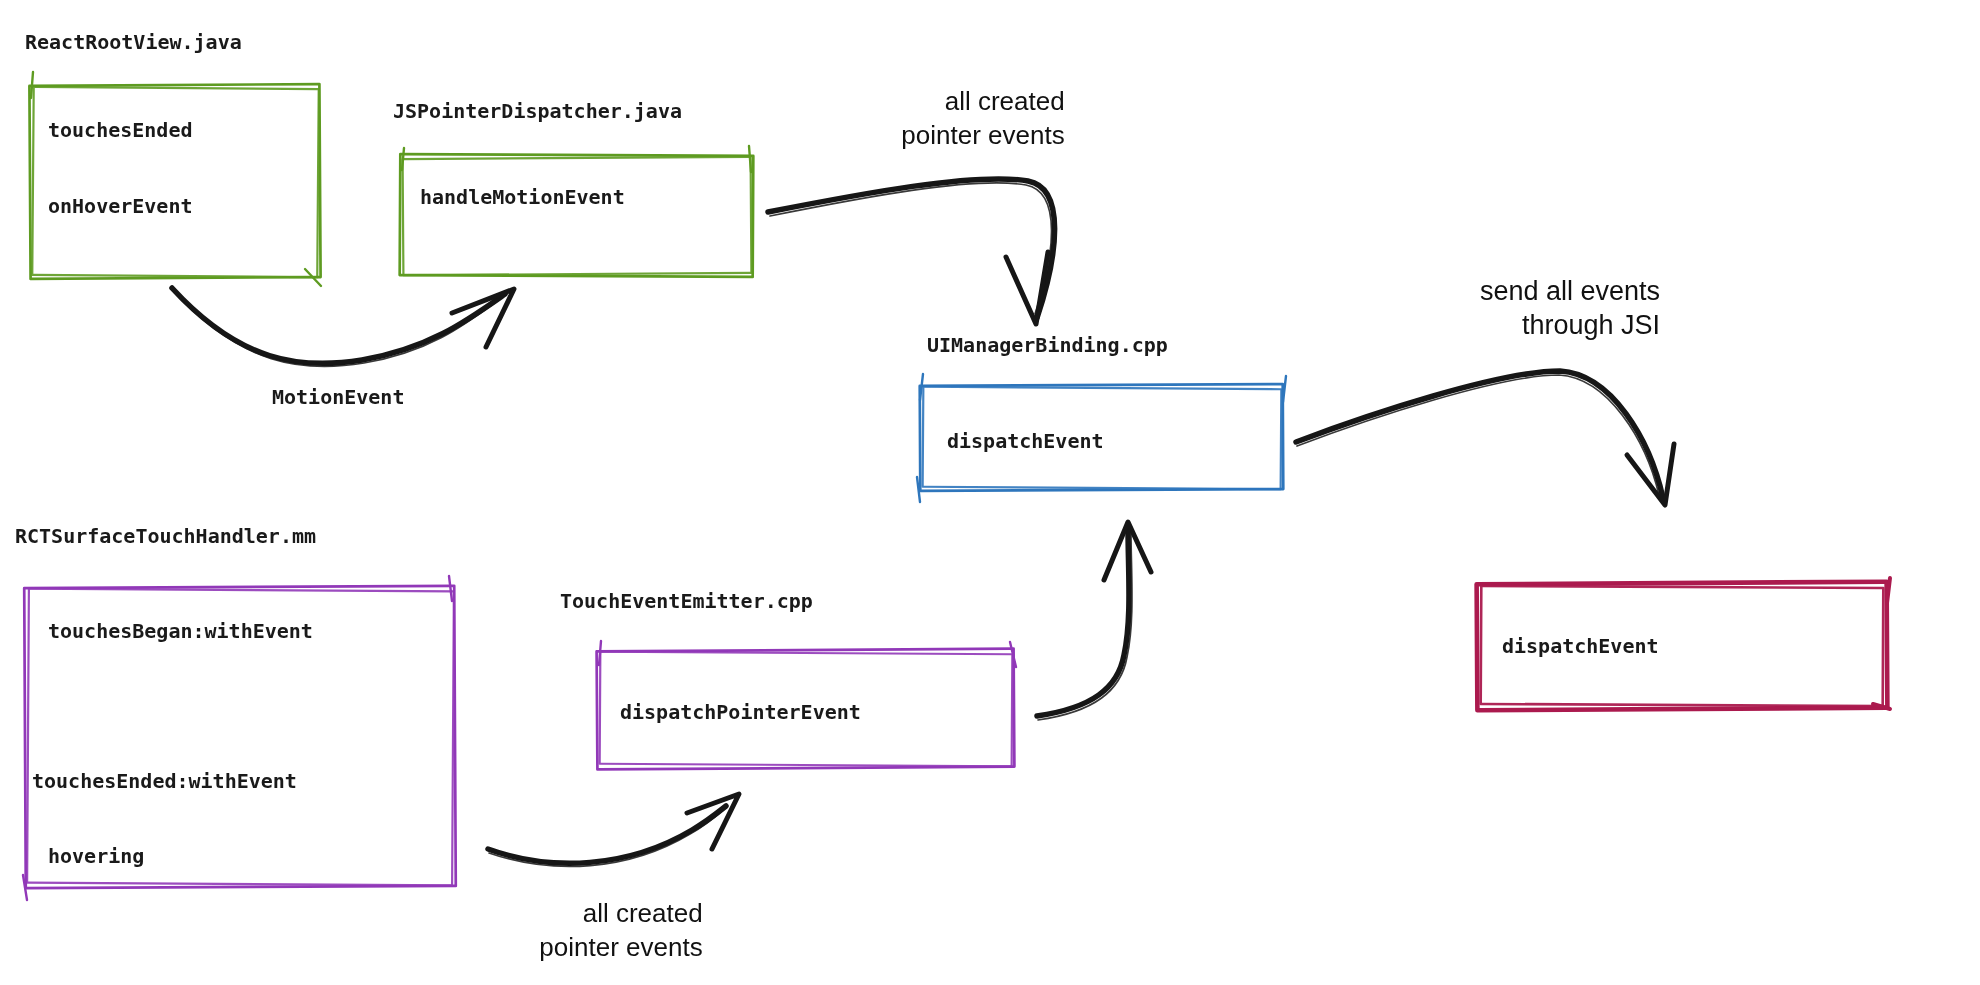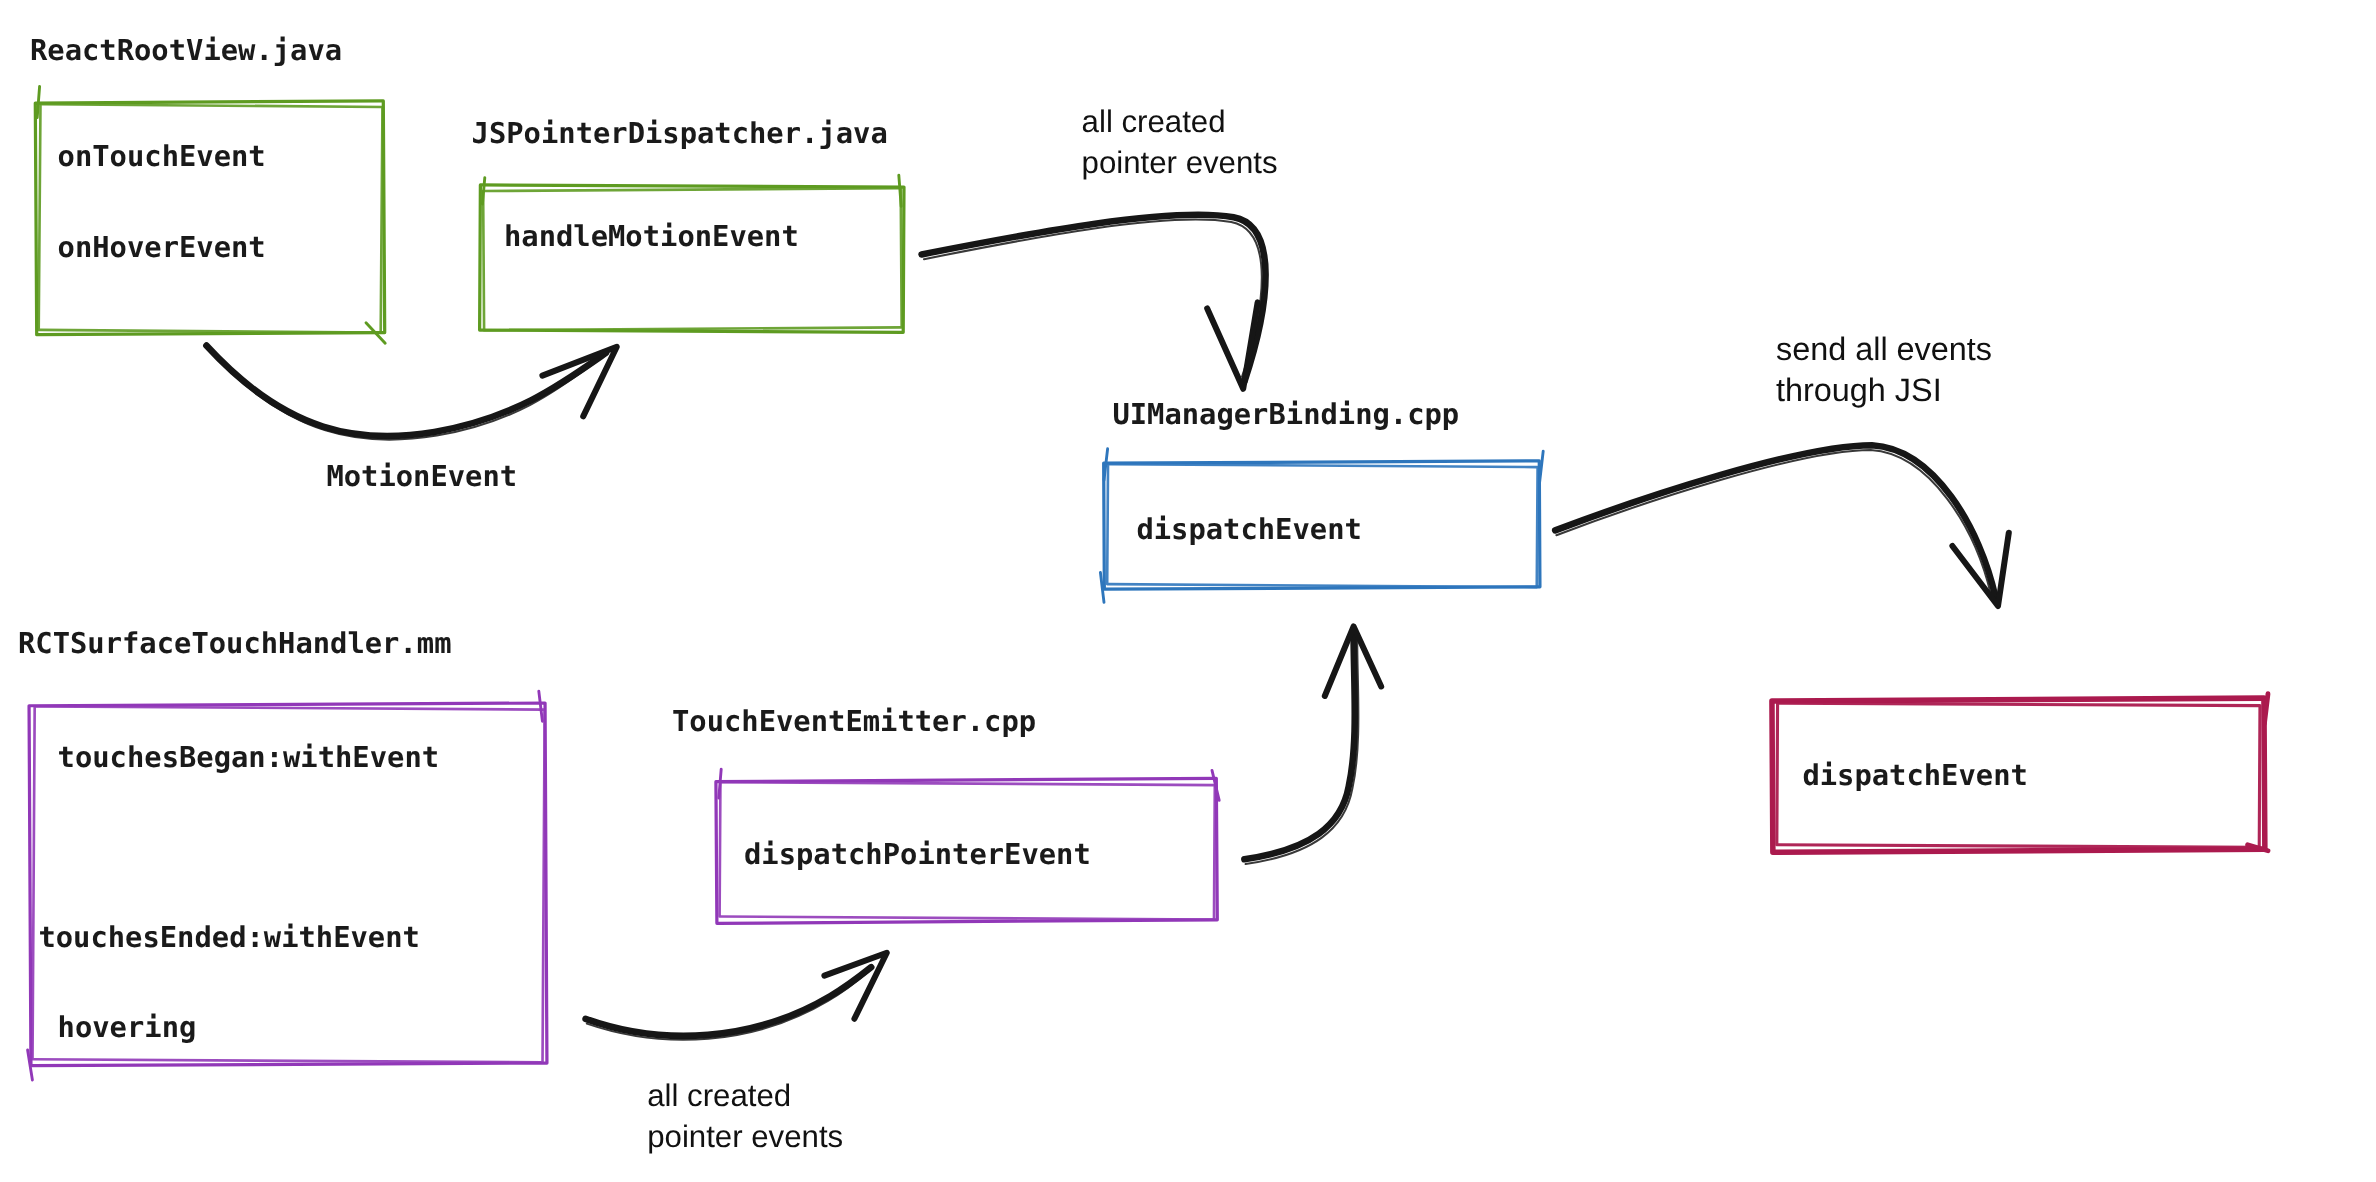--- a/index.html
+++ b/index.html
@@ -1,21 +1,21 @@
 <!DOCTYPE html>
 <html><head>
 <meta charset="utf-8">
 <style>
   html,body{margin:0;padding:0;background:#ffffff;}
   .stage{position:relative;width:1980px;height:985px;background:#ffffff;overflow:hidden;}
   .stage svg{position:absolute;left:0;top:0;width:1980px;height:985px;}
   .txt{position:absolute;white-space:nowrap;color:#1a1a1a;}
-  .code{font-family:"DejaVu Sans Mono",monospace;font-weight:bold;font-size:24px;line-height:30px;}
+  .code{font-family:"DejaVu Sans Mono",monospace;font-weight:bold;font-size:20px;line-height:30px;}
   .plain{font-family:"Liberation Sans",sans-serif;font-size:26px;line-height:34px;color:#111;}
-  .center{transform:translateX(-50%);text-align:left;}
+  .center{transform:translateX(-50%);text-align:right;}
   .sketch rect,.sketch path{fill:none;stroke-linecap:round;stroke-linejoin:round;}
   .b-out{stroke-width:2.7;}
   .b-in{stroke-width:2.2;opacity:.9;}
   .b-out-thick{stroke-width:4.6;}
   .b-in-thick{stroke-width:2.6;opacity:.95;}
   .tick{stroke-width:2.4;}
   .tick-thick{stroke-width:4;}
   .a{stroke-width:5.5;}
   .echo{stroke-width:1.7;opacity:.85;}
   .head{stroke-width:5;}
@@ -100,21 +100,21 @@
       </g>
     </g>
   </svg>
 
   <div class="txt code" style="left:25px;top:27px">ReactRootView.java</div>
   <div class="txt code" style="left:393px;top:96px">JSPointerDispatcher.java</div>
   <div class="txt code" style="left:927px;top:330px">UIManagerBinding.cpp</div>
   <div class="txt code" style="left:15px;top:521px">RCTSurfaceTouchHandler.mm</div>
   <div class="txt code" style="left:560px;top:586px">TouchEventEmitter.cpp</div>
 
-  <div class="txt code" style="left:48px;top:115px">onTouchEvent</div>
+  <div class="txt code" style="left:48px;top:115px">touchesEnded</div>
   <div class="txt code" style="left:48px;top:191px">onHoverEvent</div>
   <div class="txt code" style="left:420px;top:182px">handleMotionEvent</div>
   <div class="txt code" style="left:947px;top:426px">dispatchEvent</div>
   <div class="txt code" style="left:48px;top:616px">touchesBegan:withEvent</div>
   <div class="txt code" style="left:32px;top:766px">touchesEnded:withEvent</div>
   <div class="txt code" style="left:48px;top:841px">hovering</div>
   <div class="txt code" style="left:620px;top:697px">dispatchPointerEvent</div>
   <div class="txt code" style="left:1502px;top:631px">dispatchEvent</div>
 
   <div class="txt code" style="left:272px;top:382px">MotionEvent</div>

